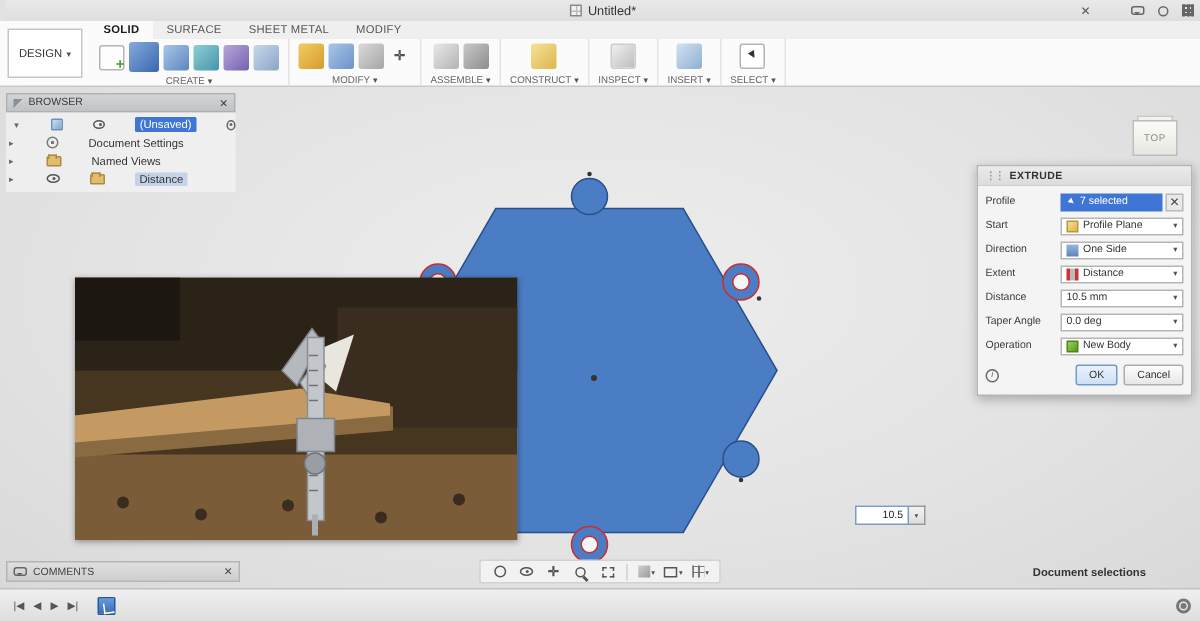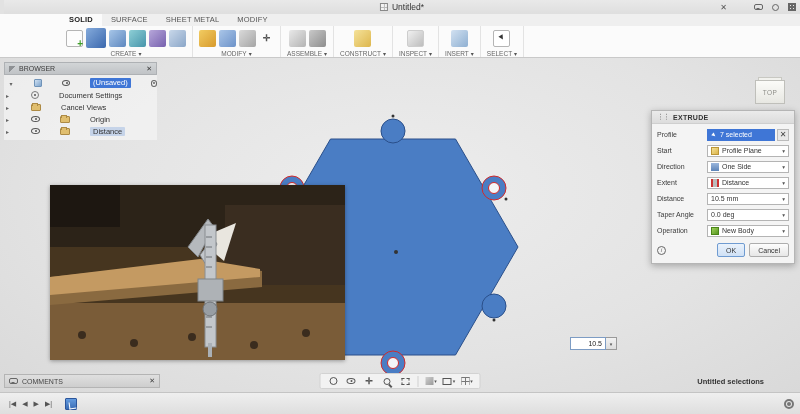--- a/index.html
+++ b/index.html
@@ -149,20 +149,23 @@
     </div>
     <div class="tb-right">
       <span class="tb-close">✕</span>
       <span class="bubble"></span>
       <span class="ring"></span>
       <span class="grid9"></span>
     </div>
   </div>
 
   <div class="ribbon">
+    <div class="design-dd caret-d">
+      <span>DESIGN</span>
+    </div>
     <div class="tabrow">
       <span class="tab active">SOLID</span>
       <span class="tab">SURFACE</span>
       <span class="tab">SHEET METAL</span>
       <span class="tab">MODIFY</span>
     </div>
     <div class="toolrow">
       <div class="group">
         <div class="group-icons">
           <span class="ti sketch"></span>
@@ -315,27 +318,21 @@
           <span class="radio-on"></span>
         </div>
         <div class="brow indent">
           <span class="caret">▸</span>
           <span class="node-ico gear-ico"></span>
           <span>Document Settings</span>
         </div>
         <div class="brow indent">
           <span class="caret">▸</span>
           <span class="node-ico folder"></span>
-          <span>Cancel Views</span>
-        </div>
-        <div class="brow indent">
-          <span class="caret">▸</span>
-          <span class="eye"></span>
-          <span class="node-ico folder"></span>
-          <span>Origin</span>
+          <span>Named Views</span>
         </div>
         <div class="brow indent">
           <span class="caret">▸</span>
           <span class="eye"></span>
           <span class="node-ico folder"></span>
           <span class="row-sel">Distance</span>
         </div>
       </div>
     </div>
 
@@ -453,21 +450,21 @@
       <span class="nav-btn">
           <span class="disp"></span>
           <span class="cr2">▾</span>
         </span>
       <span class="nav-btn">
           <span class="gridic"></span>
           <span class="cr2">▾</span>
         </span>
     </div>
 
-    <div class="status">Untitled selections</div>
+    <div class="status">Document selections</div>
   </div>
 
   <div class="timeline">
     <span class="tl-btn">|◀</span>
     <span class="tl-btn">◀</span>
     <span class="tl-btn">▶</span>
     <span class="tl-btn">▶|</span>
     <span class="tl-marker"></span>
     <span class="tl-gear"></span>
   </div>

